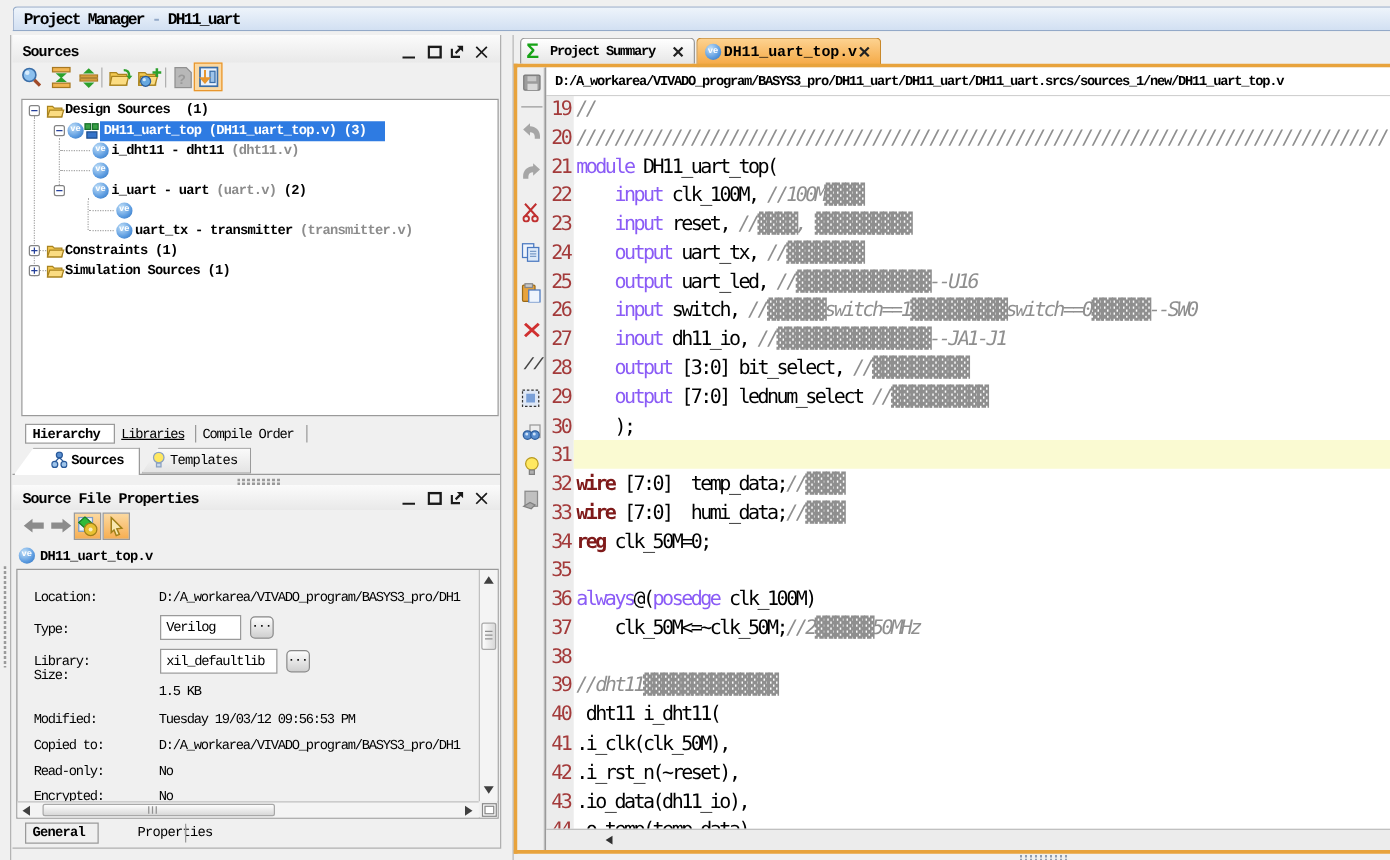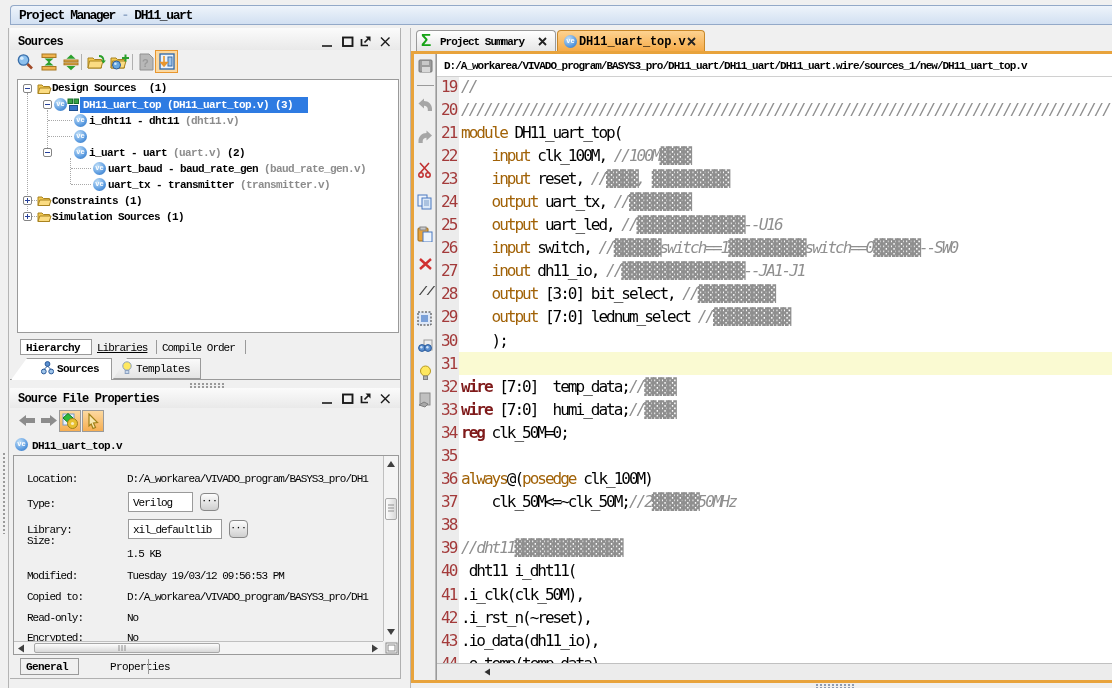--- a/index.html
+++ b/index.html
@@ -4,21 +4,21 @@
 html,body{width:1112px;height:688px;overflow:hidden}
 body{position:relative;background:#f0f0f0;font-family:"Liberation Mono",monospace;-webkit-font-smoothing:antialiased}
 .a{position:absolute}
 .b{font-weight:bold}
 .g{color:#8c8c8c}
 .t11{font-size:11px;letter-spacing:-0.6px;white-space:pre}
 .tp{font-size:11px;letter-spacing:-1px;white-space:pre}
 .t12{font-size:12px;letter-spacing:-0.8px;white-space:pre}
 .t13{font-size:13px;letter-spacing:-1.4px;white-space:pre}
 .cd{font-size:16px;letter-spacing:-2px;white-space:pre}
-.kw{color:#a16207}
+.kw{color:#8b5cf6}
 .mr{color:#7f1a1a;font-weight:bold}
 .cm{color:#8f8f8f;font-style:italic}
 .ve{width:13px;height:13px;border-radius:50%;background:radial-gradient(circle at 35% 30%,#c2e0f8,#5b9be0 60%,#2a6cb8);color:#fff;font-size:7px;font-weight:bold;text-align:center;line-height:12px;letter-spacing:0}
 .exp{width:9px;height:9px;background:#fff;border:1px solid #848484;border-radius:2px}
 .exp:after{content:"";position:absolute;left:1px;top:3px;width:5px;height:1px;background:#26409a}
 .exp.p:before{content:"";position:absolute;left:3px;top:1px;width:1px;height:5px;background:#26409a}
 .dotv{border-left:1px dotted #a8a8a8}
 .doth{border-top:1px dotted #a8a8a8}
 </style></head><body>
 
@@ -133,21 +133,20 @@
  <div class="a ve" style="left:57px;top:35px">ve</div>
  <div class="a t11 b" style="left:72px;top:36px">i_dht11 - dht11 <span class="g">(dht11.v)</span></div>
 
  <div class="a ve" style="left:57px;top:51px">ve</div>
 
  <div class="a exp" style="left:26px;top:69px"></div>
  <div class="a ve" style="left:57px;top:67px">ve</div>
  <div class="a t11 b" style="left:72px;top:68px">i_uart - uart <span class="g">(uart.v)</span> (2)</div>
 
  <div class="a ve" style="left:76px;top:83px">ve</div>
- <div class="a t11 b" style="left:91px;top:84px">uart_baud - baud_rate_gen <span class="g">(baud_rate_gen.v)</span></div>
 
  <div class="a ve" style="left:76px;top:99px">ve</div>
  <div class="a t11 b" style="left:91px;top:100px">uart_tx - transmitter <span class="g">(transmitter.v)</span></div>
 
  <div class="a exp p" style="left:6px;top:117px"></div>
  <div class="a" style="left:20px;top:115px"><svg width="15" height="13" viewBox="0 0 15 13">
         <path d="M1 3 h4 l1.5 1.5 h6 V11.5 H1z" fill="#f3c952" stroke="#a9831f"></path>
         <path d="M2.8 6 H14 L12.3 11.5 H1z" fill="#fbdc82" stroke="#a9831f"></path>
       </svg></div>
  <div class="a t11 b" style="left:35px;top:116px">Constraints (1)</div>
@@ -373,21 +372,21 @@
       <rect x="5.5" y="11" width="4" height="3.5" fill="#b0b0b0" stroke="#808080"></rect>
     </svg>
 
  <svg class="a" style="left:417px;top:392px" width="17" height="16">
       <rect x="3" y="1" width="10" height="12" fill="#c0c0c0" stroke="#8a8a8a"></rect>
       <path d="M2 13 l5-3 4 2 -3 3z" fill="#a8a8a8" stroke="#808080"></path>
     </svg>
 </div>
 
 <div class="a" style="left:437px;top:54px;right:0;height:23px;background:#fff;border-bottom:1px solid #d0d0d0"></div>
-<div class="a tp b" style="left:444px;top:60px;">D:/A_workarea/VIVADO_program/BASYS3_pro/DH11_uart/DH11_uart/DH11_uart.wire/sources_1/new/DH11_uart_top.v</div>
+<div class="a tp b" style="left:444px;top:60px;">D:/A_workarea/VIVADO_program/BASYS3_pro/DH11_uart/DH11_uart/DH11_uart.srcs/sources_1/new/DH11_uart_top.v</div>
 
 <div class="a" style="left:437px;top:77px;width:22px;height:586px;background:#ececec"></div>
 <div class="a" style="left:436px;top:54px;width:1px;height:626px;background:#9a9a9a"></div>
 
 <div class="a" style="left:459px;top:77px;right:0;height:586px;background:#fff"></div>
 <div class="a" style="left:459px;top:351.9px;right:0;height:23.1px;background:#fafad2"></div>
 <div class="a" id="gut" style="left:441px;top:74.5px;width:18px;height:588.5px;overflow:hidden">
     <pre class="cd" style="line-height:23.1px;color:#a33a3a">19
 20
 21

